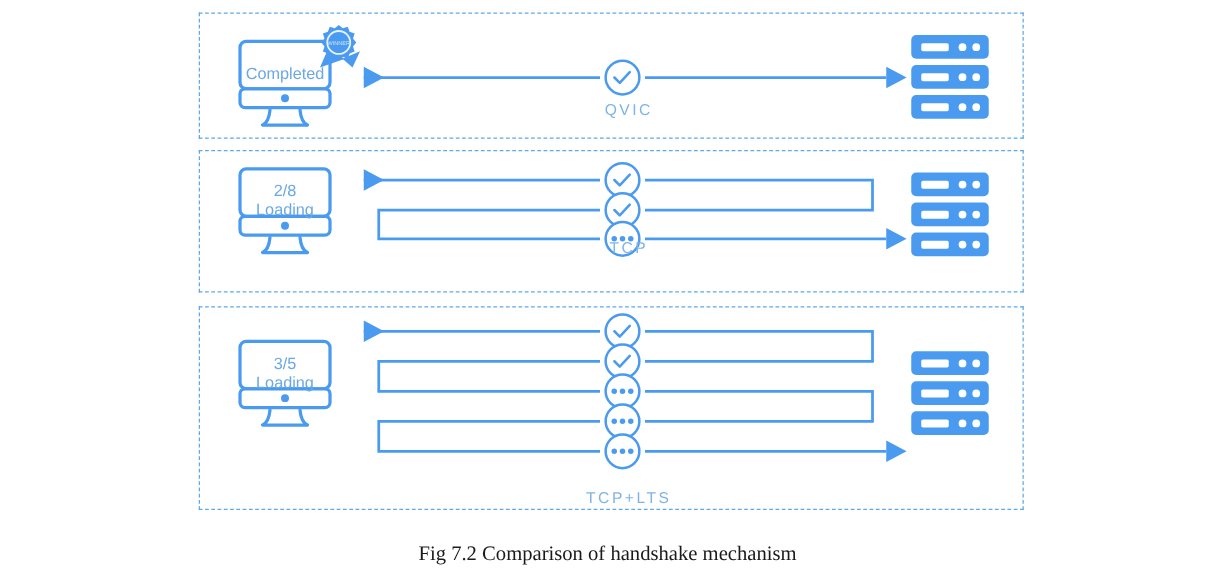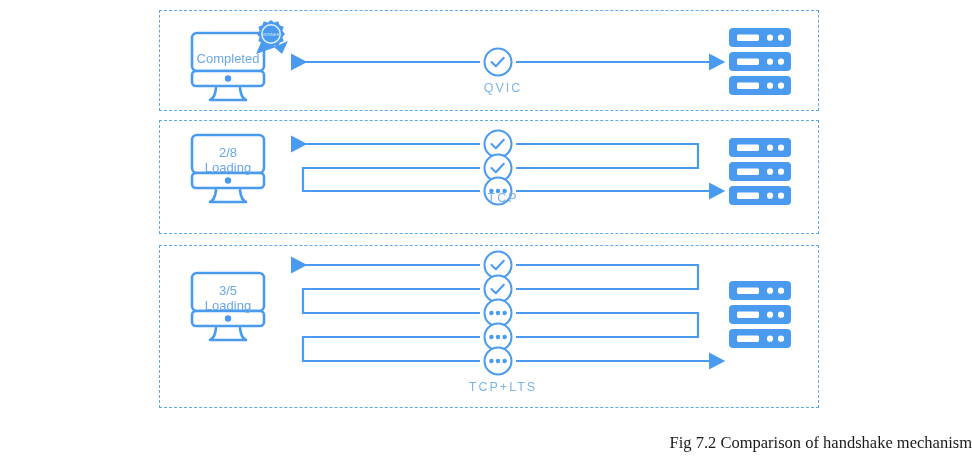--- a/index.html
+++ b/index.html
@@ -44,42 +44,42 @@
     color: #7fb5e6;
     font-size: 12.5px;
     letter-spacing: 2px;
     font-family: "Liberation Sans", sans-serif;
     white-space: nowrap;
     text-align: center;
     transform: translateX(-50%);
   }
   #label-quic   { left: 503px; top: 81px; text-align: center; }
   #label-tcp    { left: 503px; top: 191px; }
-  #label-tcptls { left: 503px; top: 380px; }
+  #label-tcptls { left: 503px; top: 391px; }
 
   .screen-text {
     position: absolute;
     color: #6ba8e4;
     font-size: 13px;
     font-family: "Liberation Sans", sans-serif;
     text-align: center;
     line-height: 15px;
     white-space: pre-line;
     transform: translateX(-50%);
   }
   #screen-text-1 { left: 228px; top: 51px; }
   #screen-text-2 { left: 228px; top: 145px; }
   #screen-text-3 { left: 228px; top: 283px; }
 
   #figure-caption {
     position: absolute;
     left: 0;
     top: 433px;
     width: 972px;
-    text-align: right;
+    text-align: center;
     font-family: "Liberation Serif", serif;
     font-size: 16.5px;
     color: #1a1a1a;
   }
 </style>
 </head>
 <body>
 
 <div id="figure-root">
 

